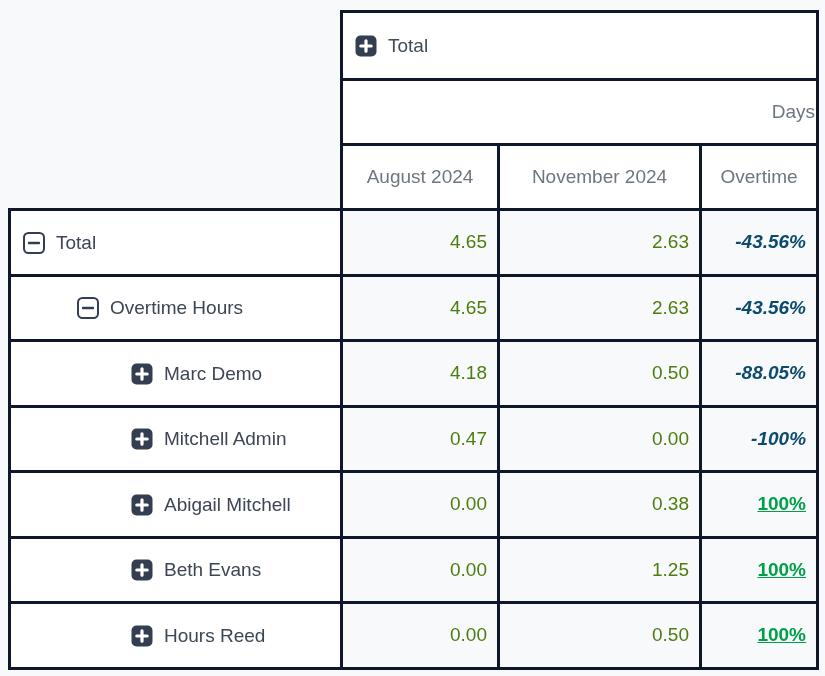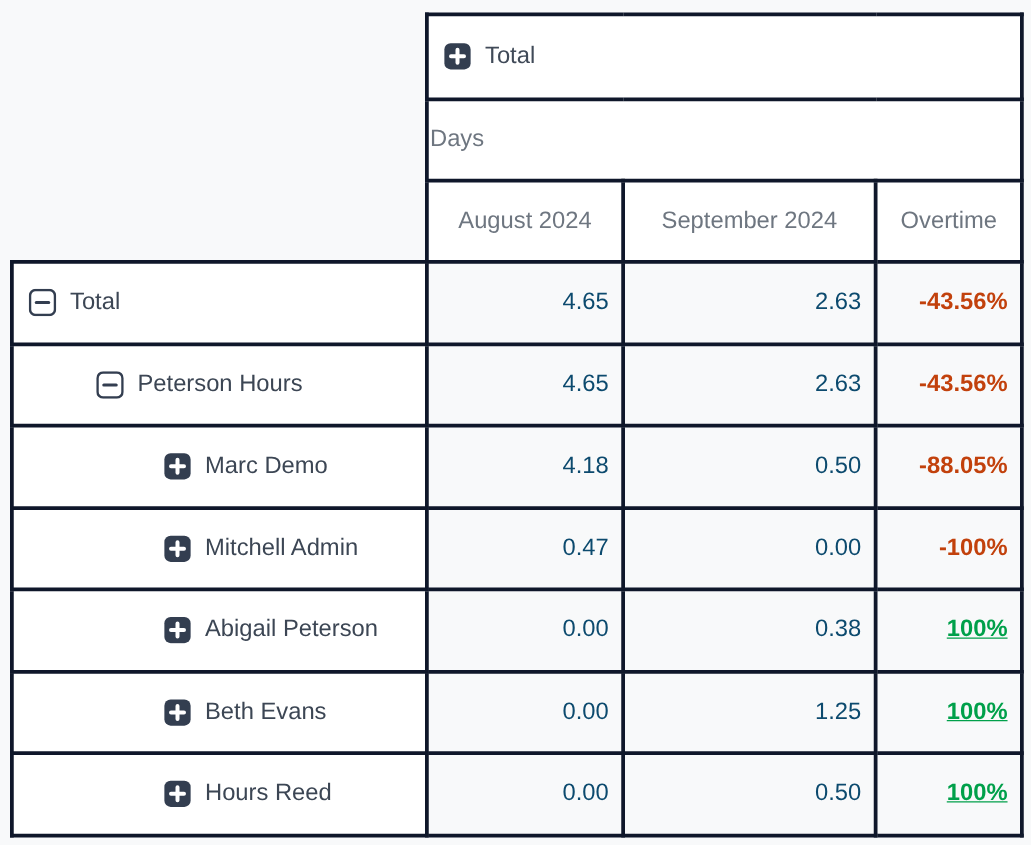--- a/index.html
+++ b/index.html
@@ -23,46 +23,46 @@
     font-weight: 400;
     font-size: 19px;
   }
   tr.hdr-total { height: 68px; }
   tr.hdr-days, tr.hdr-measures { height: 65px; }
   th.total-col-header {
     text-align: left;
     padding-left: 12px;
     color: #404a58;
   }
-  th.days-header { text-align: left; }
+  th.days-header { text-align: right; }
   th.measure-header { text-align: center; padding: 0 4px; margin-left: 38px; }
   tbody tr { height: 65.5px; }
   tbody th.row-label {
     background: #ffffff;
     text-align: left;
     font-weight: 400;
     font-size: 19px;
     color: #3c4654;
     cursor: pointer;
     white-space: nowrap;
   }
   tbody th.lvl0 { padding-left: 12px; }
   tbody th.lvl1 { padding-left: 66px; }
   tbody th.lvl2 { padding-left: 120px; }
   td.val {
     background: #f8f9fa;
     text-align: right;
     padding-right: 10px;
     font-size: 19px;
-    color: #0c4a6e;
+    color: #4d7c0f;
     font-weight: 500;
     cursor: pointer;
   }
   td.val.variation { font-weight: 600; }
-  td.val.neg { color: #c2410c; }
+  td.val.neg { color: #0c4a6e; font-style: italic; }
   td.val.pos { color: #00a04a; text-decoration: underline; }
   .icon { display: inline-block; vertical-align: middle; margin-right: 11px; }
   .icon svg { display: block; }
   .lbl { vertical-align: middle; }
 </style>
 </head>
 <body>
 
 <table class="pivot">
   <colgroup>
@@ -81,21 +81,21 @@
             <path d="M11 5.8v10.4M5.8 11h10.4" stroke="#ffffff" stroke-width="3.2" stroke-linecap="round"></path>
           </svg>
         </span><span class="lbl">Total</span>
       </th>
     </tr>
     <tr class="hdr-days">
       <th class="days-header" colspan="3">Days</th>
     </tr>
     <tr class="hdr-measures">
       <th class="measure-header">August 2024</th>
-      <th class="measure-header">September 2024</th>
+      <th class="measure-header">November 2024</th>
       <th class="measure-header">Overtime</th>
     </tr>
   </thead>
   <tbody>
       <tr>
     <th class="row-label lvl0">
       <span class="icon icon-collapse">
         <svg width="22" height="22" viewBox="0 0 22 22">
           <rect x="1" y="1" width="20" height="20" rx="4.5" fill="none" stroke="#333e50" stroke-width="2"></rect>
           <path d="M6 11h10" stroke="#333e50" stroke-width="2.4" stroke-linecap="round"></path>
@@ -106,21 +106,21 @@
     <td class="val">2.63</td>
     <td class="val variation neg">-43.56%</td>
   </tr>
       <tr>
     <th class="row-label lvl1">
       <span class="icon icon-collapse">
         <svg width="22" height="22" viewBox="0 0 22 22">
           <rect x="1" y="1" width="20" height="20" rx="4.5" fill="none" stroke="#333e50" stroke-width="2"></rect>
           <path d="M6 11h10" stroke="#333e50" stroke-width="2.4" stroke-linecap="round"></path>
         </svg>
-      </span><span class="lbl">Peterson Hours</span>
+      </span><span class="lbl">Overtime Hours</span>
     </th>
     <td class="val">4.65</td>
     <td class="val">2.63</td>
     <td class="val variation neg">-43.56%</td>
   </tr>
       <tr>
     <th class="row-label lvl2">
       <span class="icon icon-expand" style="">
         <svg width="22" height="22" viewBox="0 0 22 22">
           <rect x="0.5" y="0.5" width="21" height="21" rx="5" fill="#333e50"></rect>
@@ -145,21 +145,21 @@
     <td class="val">0.00</td>
     <td class="val variation neg">-100%</td>
   </tr>
       <tr>
     <th class="row-label lvl2">
       <span class="icon icon-expand" style="">
         <svg width="22" height="22" viewBox="0 0 22 22">
           <rect x="0.5" y="0.5" width="21" height="21" rx="5" fill="#333e50"></rect>
           <path d="M11 5.8v10.4M5.8 11h10.4" stroke="#ffffff" stroke-width="3.2" stroke-linecap="round"></path>
         </svg>
-      </span><span class="lbl">Abigail Peterson</span>
+      </span><span class="lbl">Abigail Mitchell</span>
     </th>
     <td class="val">0.00</td>
     <td class="val">0.38</td>
     <td class="val variation pos">100%</td>
   </tr>
       <tr>
     <th class="row-label lvl2">
       <span class="icon icon-expand" style="">
         <svg width="22" height="22" viewBox="0 0 22 22">
           <rect x="0.5" y="0.5" width="21" height="21" rx="5" fill="#333e50"></rect>

